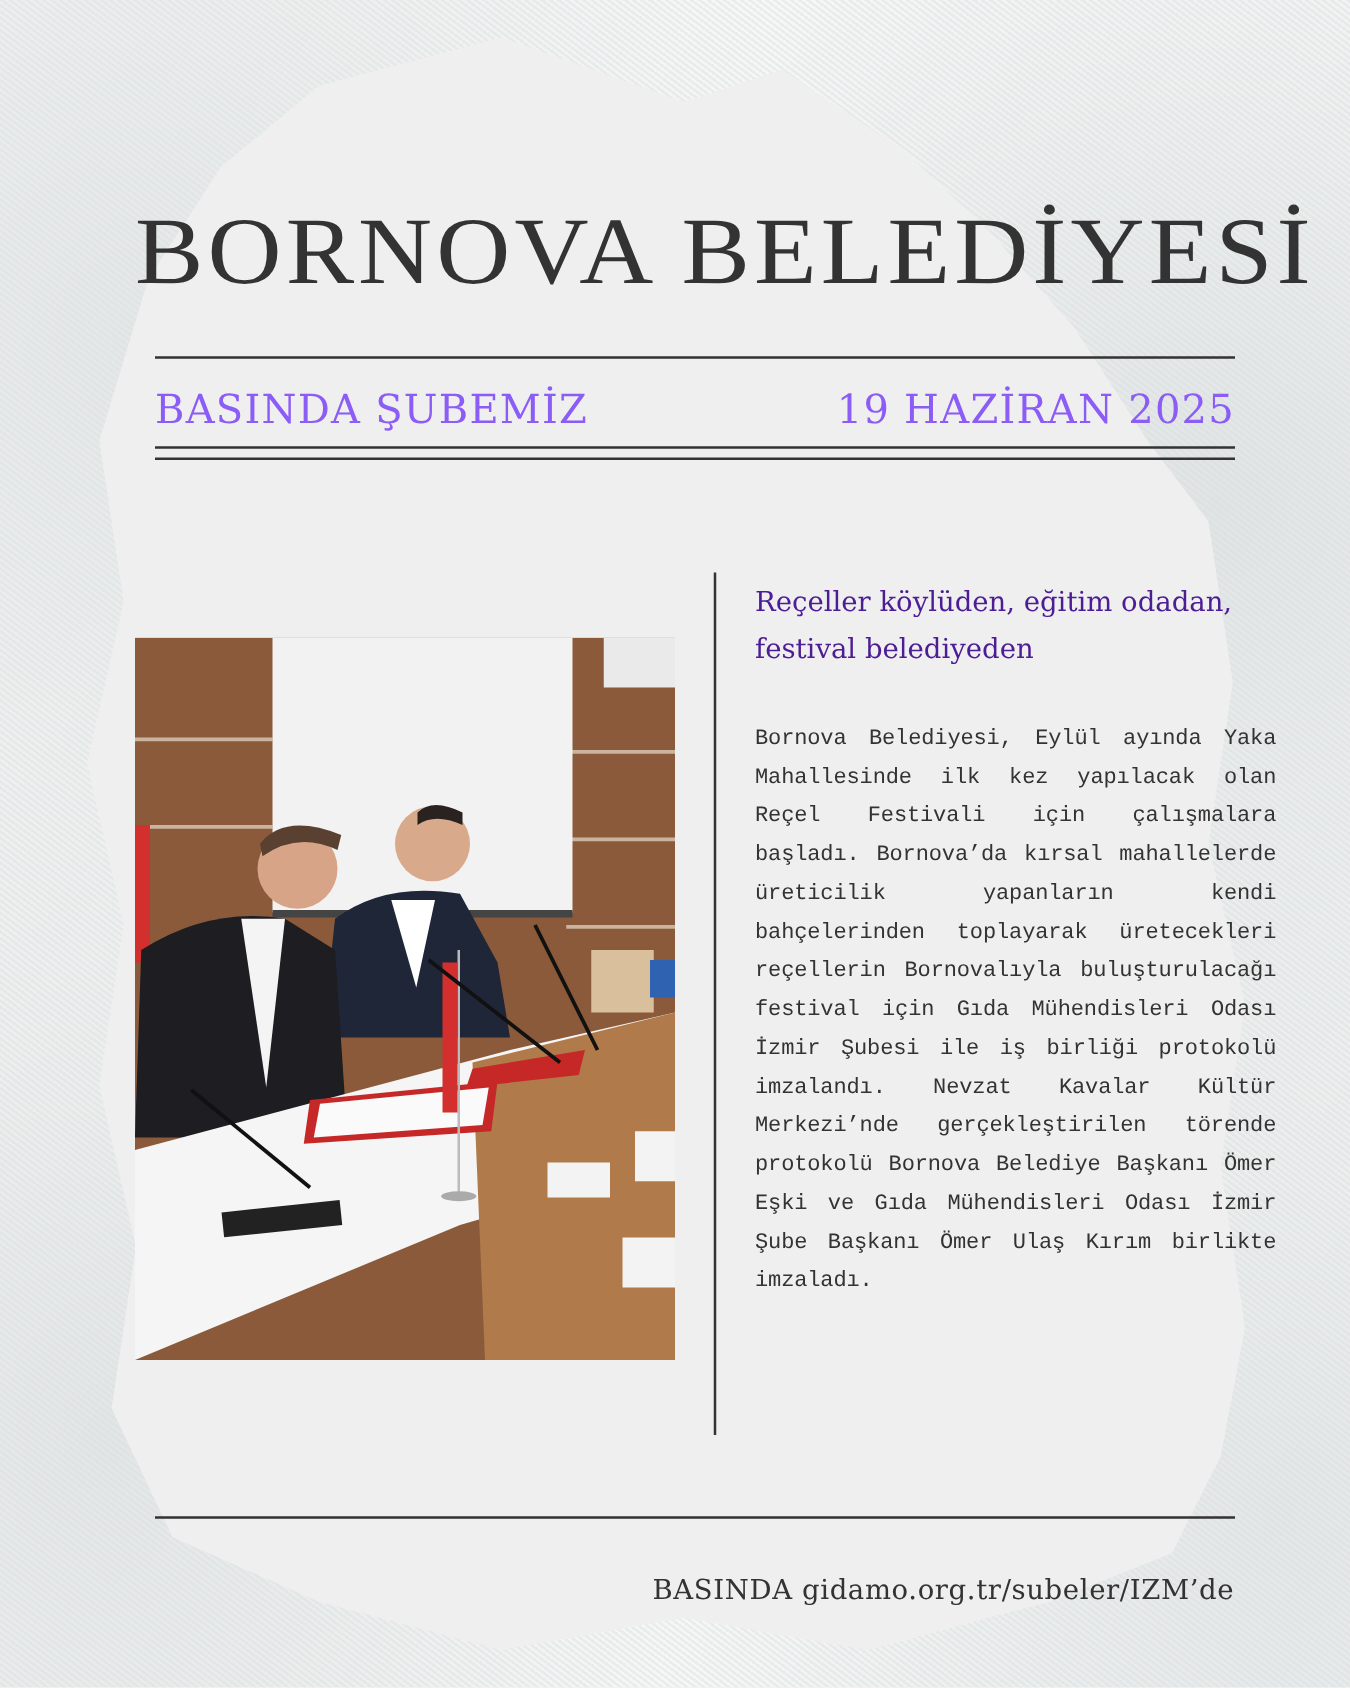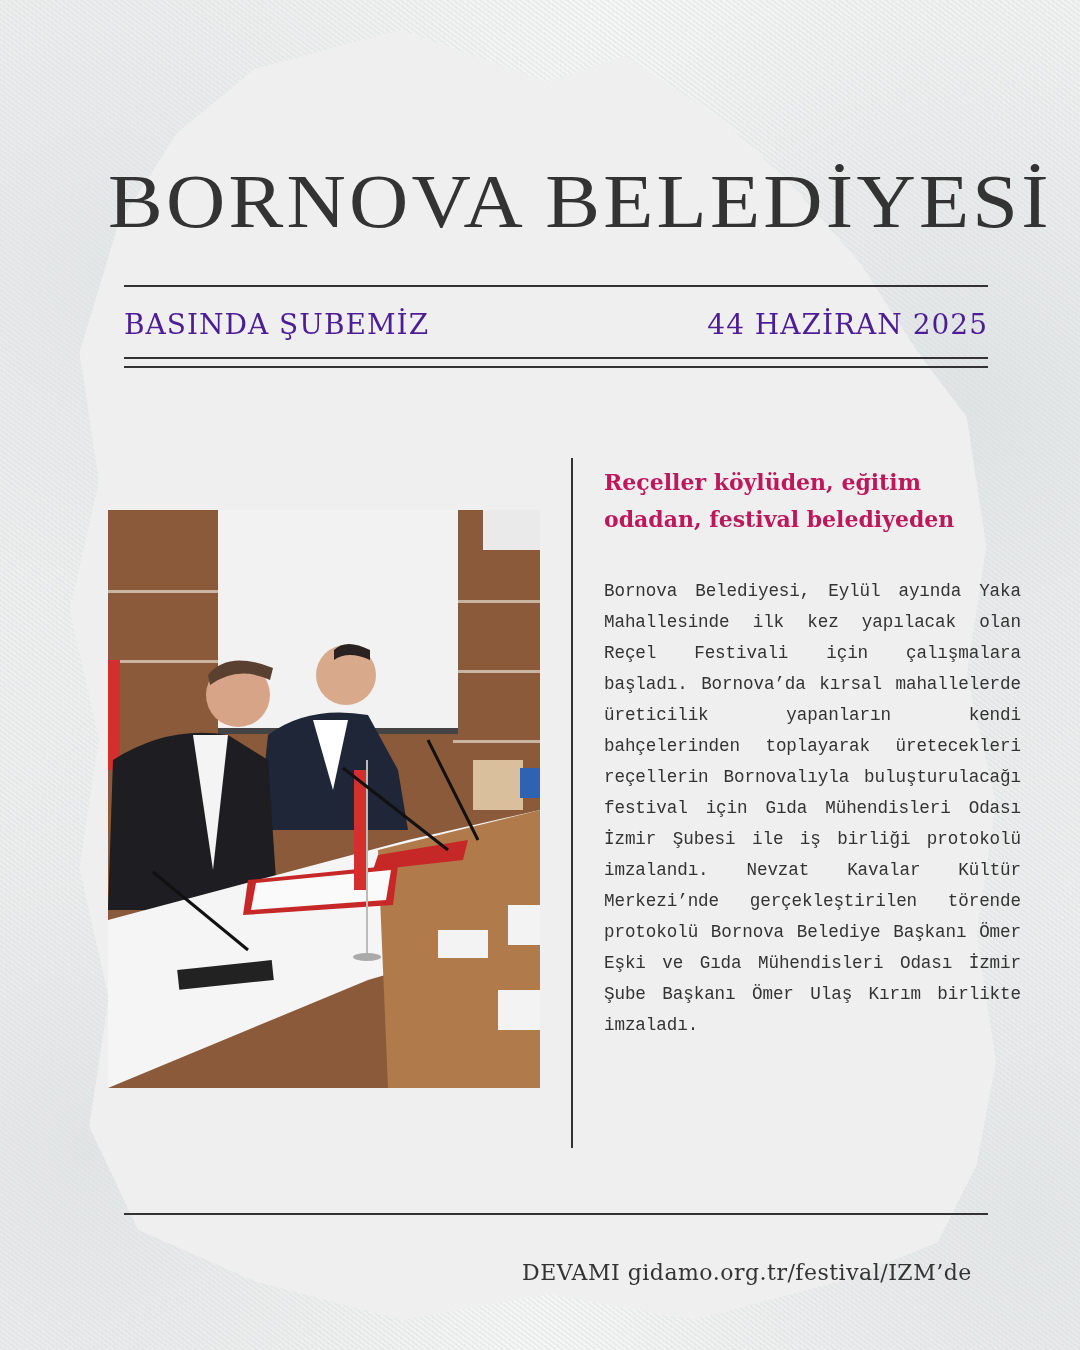--- a/index.html
+++ b/index.html
@@ -31,31 +31,31 @@
   .title {
     position:absolute; left:108px; top:158px; width:930px;
     font-family:"Liberation Serif", "DejaVu Serif", serif;
     font-size:76px; letter-spacing:3px; color:#333333; white-space:nowrap;
     transform:scaleX(1.08); transform-origin:left;
   }
   .rule { position:absolute; left:124px; width:864px; height:2px; background:#333; }
   .subheader {
     position:absolute; left:124px; top:308px; width:864px;
     display:flex; justify-content:space-between;
-    font-family:"DejaVu Serif", serif; font-size:28px; color:#4c1d95; letter-spacing:1px;
+    font-family:"DejaVu Serif", serif; font-size:32px; color:#8b5cf6; letter-spacing:1px;
   }
   .photo {
     position:absolute; left:108px; top:510px; width:432px; height:578px;
     overflow:hidden; background:#eee;
   }
   .vdivider { position:absolute; left:571px; top:458px; width:2px; height:690px; background:#333; }
   .headline {
     position:absolute; left:604px; top:464px; width:400px;
-    font-family:"DejaVu Serif", serif; font-weight:bold; font-size:22px; line-height:37px;
-    color:#be185d;
+    font-family:"DejaVu Serif", serif; font-weight:normal; font-size:22px; line-height:37px;
+    color:#4c1d95;
   }
   .body-text {
     position:absolute; left:604px; top:576px; width:417px;
     font-family:Liberation Mono, monospace; font-size:17.6px; line-height:31px;
     color:#333; text-align:justify; letter-spacing:-0.1px;
   }
   .footer-link {
     position:absolute; left:522px; top:1260px;
     font-family:"DejaVu Serif", serif; font-size:22px; color:#333; letter-spacing:0.5px;
   }
@@ -64,21 +64,21 @@
 <body>
 
 <div class="texture"></div>
 <div class="paper"></div>
 
 <div class="title">BORNOVA BELEDİYESİ</div>
 
 <div class="rule" style="top:285px;"></div>
 <div class="subheader">
   <span>BASINDA ŞUBEMİZ</span>
-  <span>44 HAZİRAN 2025</span>
+  <span>19 HAZİRAN 2025</span>
 </div>
 <div class="rule" style="top:357px;"></div>
 <div class="rule" style="top:366px;"></div>
 
 <div class="photo" title="Two men in suits signing a protocol at a conference table with microphones and a Turkish flag">
   <svg width="432" height="578" viewBox="0 0 432 578" xmlns="http://www.w3.org/2000/svg">
 
     <rect x="0" y="0" width="432" height="578" fill="#8a5a3a"></rect>
     <rect x="0" y="80" width="110" height="3" fill="#c9b59f"></rect>
     <rect x="0" y="150" width="110" height="3" fill="#c9b59f"></rect>
@@ -125,13 +125,13 @@
     <rect x="412" y="258" width="20" height="30" fill="#2f62b0"></rect>
   </svg>
 </div>
 
 <div class="vdivider"></div>
 
 <div class="headline">Reçeller köylüden, eğitim odadan, festival belediyeden</div>
 <div class="body-text">Bornova Belediyesi, Eylül ayında Yaka Mahallesinde ilk kez yapılacak olan Reçel Festivali için çalışmalara başladı. Bornova’da kırsal mahallelerde üreticilik yapanların kendi bahçelerinden toplayarak üretecekleri reçellerin Bornovalıyla buluşturulacağı festival için Gıda Mühendisleri Odası İzmir Şubesi ile iş birliği protokolü imzalandı. Nevzat Kavalar Kültür Merkezi’nde gerçekleştirilen törende protokolü Bornova Belediye Başkanı Ömer Eşki ve Gıda Mühendisleri Odası İzmir Şube Başkanı Ömer Ulaş Kırım birlikte imzaladı.</div>
 
 <div class="rule" style="top:1213px;"></div>
-<div class="footer-link">DEVAMI gidamo.org.tr/festival/IZM’de</div>
+<div class="footer-link">BASINDA gidamo.org.tr/subeler/IZM’de</div>
 
 </body></html>

